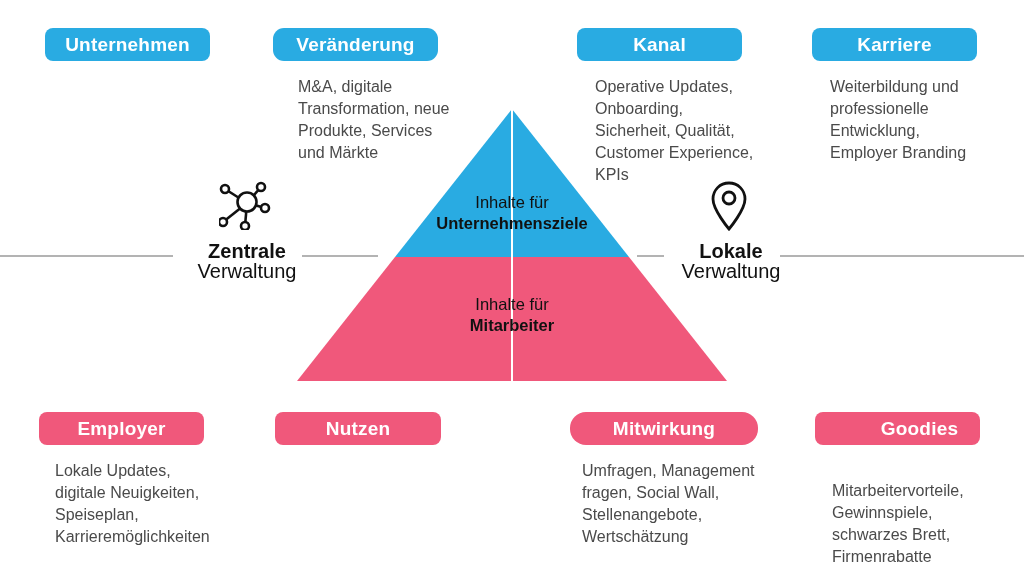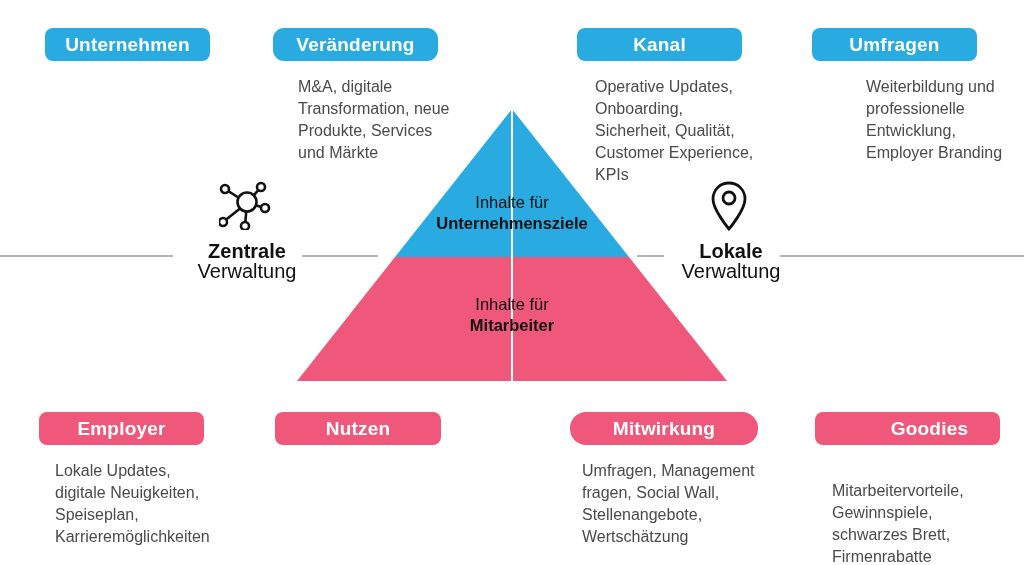--- a/index.html
+++ b/index.html
@@ -80,32 +80,32 @@
   .icon-node { stroke: #111111; fill: #ffffff; }
 </style>
 </head>
 <body>
 
 <div class="canvas">
 
   <div class="cat-btn blue" style="left:45px; top:28px; width:165px;">Unternehmen</div>
   <div class="cat-btn blue" style="left:273px; top:28px; width:165px;border-radius:11px;">Veränderung</div>
   <div class="cat-btn blue" style="left:577px; top:28px; width:165px;">Kanal</div>
-  <div class="cat-btn blue" style="left:812px; top:28px; width:165px;">Umfragen</div>
+  <div class="cat-btn blue" style="left:812px; top:28px; width:165px;">Karriere</div>
 
   <div class="desc" style="left:298px; top:76px;">M&amp;A, digitale
 Transformation, neue
 Produkte, Services
 und Märkte</div>
   <div class="desc" style="left:595px; top:76px;">Operative Updates,
 Onboarding,
 Sicherheit, Qualität,
 Customer Experience,
 KPIs</div>
-  <div class="desc" style="left:830px; top:76px;margin-left:36px;">Weiterbildung und
+  <div class="desc" style="left:830px; top:76px;">Weiterbildung und
 professionelle
 Entwicklung,
 Employer Branding</div>
 
   <div class="hline" style="left:0; width:173px;"></div>
   <div class="hline" style="left:302px; width:76px;"></div>
   <div class="hline" style="left:637px; width:27px;"></div>
   <div class="hline" style="left:780px; width:244px;"></div>
 
   <svg class="abs" style="left:292px; top:104px;" width="440" height="281" viewBox="0 0 440 281">
@@ -146,21 +146,21 @@
     <circle class="icon-stroke" stroke-width="2.8" cx="20" cy="17" r="6"></circle>
   </svg>
   <div class="annotation" style="left:651px; top:241px;">
     <div class="bold">Lokale</div>
     <div>Verwaltung</div>
   </div>
 
   <div class="cat-btn pink" style="left:39px; top:412px; width:165px;">Employer</div>
   <div class="cat-btn pink" style="left:275px; top:412px; width:166px;">Nutzen</div>
   <div class="cat-btn pink" style="left:570px; top:412px; width:188px;border-radius:16px;">Mitwirkung</div>
-  <div class="cat-btn pink" style="left:815px; top:412px; width:185px;padding-left:44px;">Goodies</div>
+  <div class="cat-btn pink" style="left:815px; top:412px; width:165px;padding-left:44px;">Goodies</div>
 
   <div class="desc" style="left:55px; top:460px;">Lokale Updates,
 digitale Neuigkeiten,
 Speiseplan,
 Karrieremöglichkeiten</div>
   <div class="desc" style="left:582px; top:460px;">Umfragen, Management
 fragen, Social Wall,
 Stellenangebote,
 Wertschätzung</div>
   <div class="desc" style="left:832px; top:480px;">Mitarbeitervorteile,

